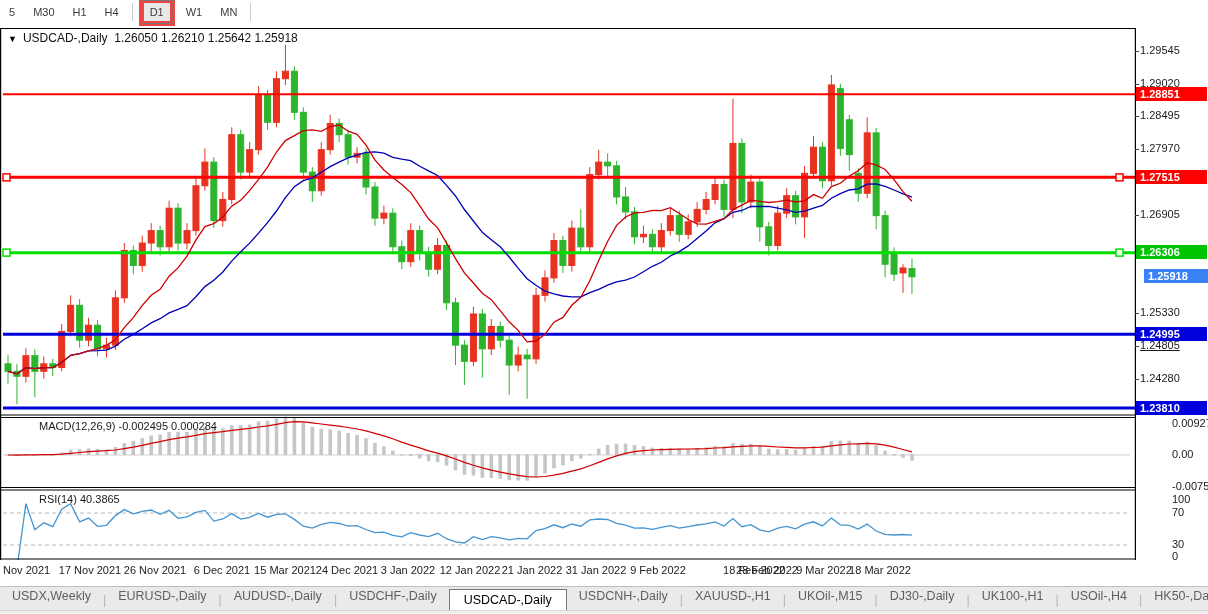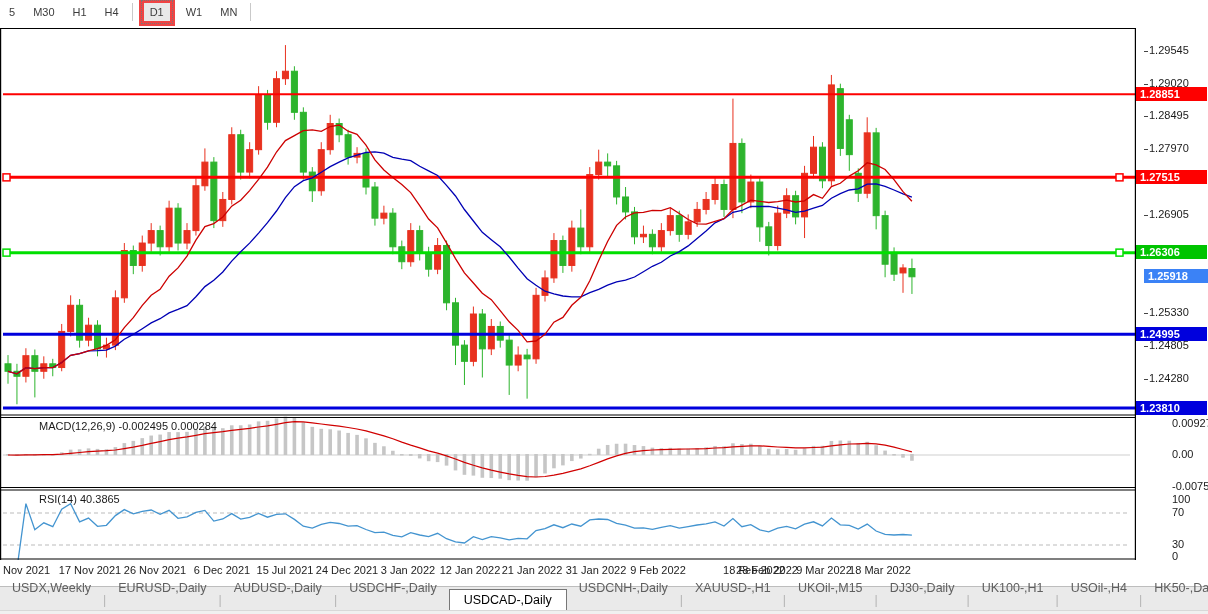--- a/index.html
+++ b/index.html
@@ -11,32 +11,32 @@
   .tf-btn{padding:3px 6px;margin:0 2px;border:1px solid transparent;cursor:default;white-space:nowrap;}
   .tf-btn.active{background:#e9e9e9;border:5px solid #ef4444;outline:1px dotted #777;outline-offset:-3px;}
   .tf-sep{width:1px;height:18px;background:#c9c9c9;margin:0 4px;}
   
   .chart-svg{position:absolute;left:0;top:28px;}
   .chart-title{position:absolute;left:8px;top:31px;font-size:12px;color:#111;white-space:nowrap;z-index:5;}
   .chart-title .tri{font-size:9px;margin-right:6px;color:#000;}
   .ind-label{position:absolute;font-size:11px;color:#1a1a1a;white-space:nowrap;z-index:5;margin-left:31px;}
   
   .axis-col{position:absolute;left:1136px;top:28px;width:72px;height:532px;background:#fff;}
-  .tick-label{position:absolute;left:4px;font-size:11px;color:#1a1a1a;white-space:nowrap;margin-left:9px;}
+  .tick-label{position:absolute;left:4px;font-size:11px;color:#1a1a1a;white-space:nowrap;}
   .tick-label::before{content:"";position:absolute;left:-5px;top:7px;width:4px;height:1px;background:#444;}
   .price-badge{position:absolute;left:0px;min-width:64px;padding:1px 3px 1px 4px;font-size:11px;font-weight:600;
                color:#fff;white-space:nowrap;z-index:6;}
   .sub-tick{position:absolute;left:4px;font-size:11px;color:#1a1a1a;white-space:nowrap;margin-left:32px;}
   
   .date-axis{position:absolute;left:0;top:560px;width:1136px;height:26px;background:#fff;}
   .date-label{position:absolute;top:4px;transform:translateX(-50%);font-size:11px;color:#222;white-space:nowrap;}
   
   .tab-bar{position:absolute;left:0;top:586px;width:1208px;height:24px;background:#eaeaea;
            border-top:1px solid #bdbdbd;display:flex;align-items:flex-end;font-size:12.5px;color:#5f5f5f;}
-  .tab{padding:3px 12px 16px 12px;white-space:nowrap;cursor:default;}
+  .tab{padding:3px 12px 8px 12px;white-space:nowrap;cursor:default;}
   .tab.active{background:#ffffff;color:#000;border:1px solid #777;border-bottom:none;
               padding:3px 14px 5px 14px;margin-bottom:-1px;font-weight:400;}
   .tab-sep{color:#b5b5b5;padding:0 0 4px 0;}
   .bottom-strip{position:absolute;left:0;top:610px;width:1208px;height:4px;background:#f0f0f0;border-top:1px solid #d8d8d8;}
 </style>
 </head>
 <body>
 
 <div class="root">
 
@@ -383,36 +383,39 @@
       <line x1="0.5" y1="0" x2="0.5" y2="532" stroke="#000" stroke-width="1.4"></line>
       <line x1="1135.5" y1="0" x2="1135.5" y2="532" stroke="#000" stroke-width="1.4"></line>
       <line x1="0" y1="0.5" x2="1136" y2="0.5" stroke="#000" stroke-width="1.2"></line>
       <line x1="0" y1="387" x2="1136" y2="387" stroke="#000" stroke-width="1.2"></line>
       <line x1="0" y1="389.5" x2="1136" y2="389.5" stroke="#000" stroke-width="1.2"></line>
       <line x1="0" y1="459.5" x2="1136" y2="459.5" stroke="#000" stroke-width="1.2"></line>
       <line x1="0" y1="462" x2="1136" y2="462" stroke="#000" stroke-width="1.2"></line>
       <line x1="0" y1="531" x2="1136" y2="531" stroke="#000" stroke-width="1.2"></line>
     </svg>
 
+  <div class="chart-title">
+    <span class="tri">▼</span><span>USDCAD-,Daily</span>&nbsp;&nbsp;<span>1.26050 1.26210 1.25642 1.25918</span>
+  </div>
 
   <div class="ind-label" style="left:8px;top:420px;">
     <span>MACD(12,26,9)</span>&nbsp;<span>-0.002495 0.000284</span>
   </div>
   <div class="ind-label" style="left:8px;top:493px;">
     <span>RSI(14)</span>&nbsp;<span>40.3865</span>
   </div>
 
   <div class="axis-col">
       <div class="tick-label" style="top: 16px;">1.29545</div>
       <div class="tick-label" style="top: 48.6812px;">1.29020</div>
       <div class="tick-label" style="top: 81.3625px;">1.28495</div>
       <div class="tick-label" style="top: 114.044px;">1.27970</div>
       <div class="tick-label" style="top: 180.34px;">1.26905</div>
       <div class="tick-label" style="top: 278.384px;">1.25330</div>
-      <div class="tick-label" style="top: 311.065px;">1.24805</div>
+      <div class="tick-label" style="top: 311.065px; text-decoration: underline;">1.24805</div>
       <div class="tick-label" style="top: 343.746px;">1.24280</div>
       <div class="price-badge" style="top: 58.7015px; background: rgb(254, 0, 0);">1.28851</div>
       <div class="price-badge" style="top: 141.867px; background: rgb(254, 0, 0);">1.27515</div>
       <div class="price-badge" style="top: 217.128px; background: rgb(0, 196, 0);">1.26306</div>
       <div class="price-badge" style="top: 298.738px; background: rgb(0, 0, 221);">1.24995</div>
       <div class="price-badge" style="top: 372.504px; background: rgb(0, 0, 221);">1.23810</div>
       <div class="price-badge" style="top: 241.281px; background: #3b82f6; margin-left: 8px;">1.25918</div>
       <div class="sub-tick" style="top: 389px;">0.009278</div>
       <div class="sub-tick" style="top: 420px;">0.00</div>
       <div class="sub-tick" style="top: 452px;">-0.007504</div>
@@ -420,21 +423,21 @@
       <div class="sub-tick" style="top: 478px;">70</div>
       <div class="sub-tick" style="top: 510px;">30</div>
       <div class="sub-tick" style="top: 522px;">0</div>
     </div>
 
   <div class="date-axis">
       <div class="date-label" style="left: 22px;">8 Nov 2021</div>
       <div class="date-label" style="left: 90px;">17 Nov 2021</div>
       <div class="date-label" style="left: 155px;">26 Nov 2021</div>
       <div class="date-label" style="left: 222px;">6 Dec 2021</div>
-      <div class="date-label" style="left: 285px;">15 Jul 2021</div>
+      <div class="date-label" style="left: 285px;">15 Mar 2021</div>
       <div class="date-label" style="left: 347px;">24 Dec 2021</div>
       <div class="date-label" style="left: 408px;">3 Jan 2022</div>
       <div class="date-label" style="left: 470px;">12 Jan 2022</div>
       <div class="date-label" style="left: 532px;">21 Jan 2022</div>
       <div class="date-label" style="left: 596px;">31 Jan 2022</div>
       <div class="date-label" style="left: 658px;">9 Feb 2022</div>
       <div class="date-label" style="left: 714px; margin-left: 40px;">18 Feb 2022</div>
       <div class="date-label" style="left: 767px;">28 Feb 2022</div>
       <div class="date-label" style="left: 824px;">9 Mar 2022</div>
       <div class="date-label" style="left: 880px;">18 Mar 2022</div>

